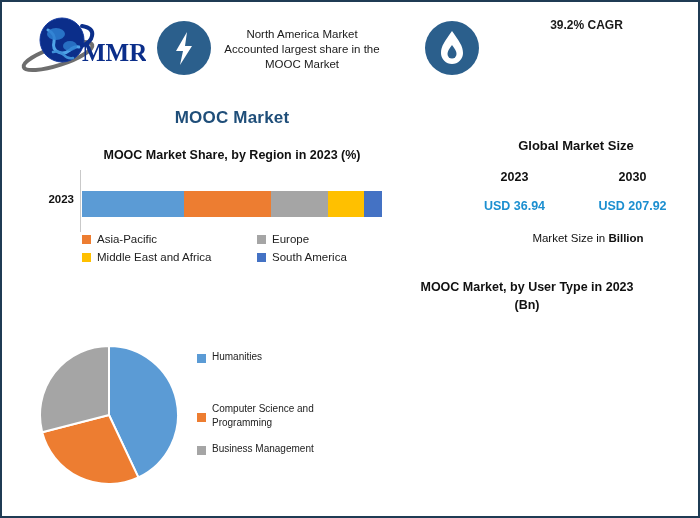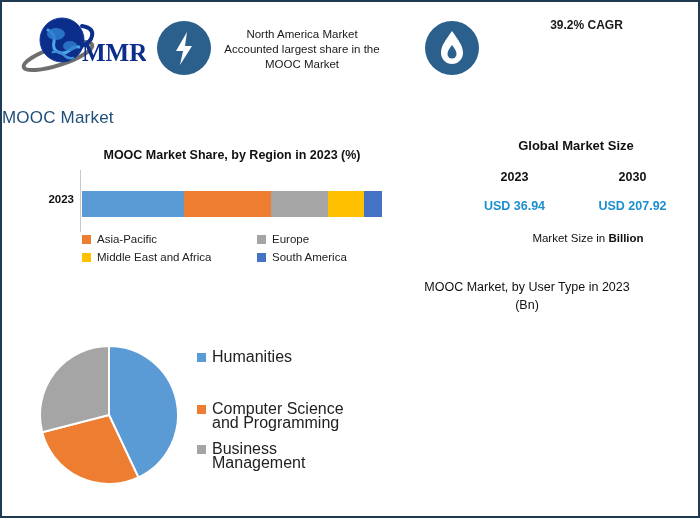--- a/index.html
+++ b/index.html
@@ -56,23 +56,23 @@
     font-size: 12px;
     display: block;
     margin-bottom: 1px;
   }
 
   
   #main-title {
     position: absolute;
     left: 0; top: 106px;
     width: 460px;
-    text-align: left;
+    text-align: center;
     font-size: 17px;
-    font-weight: normal;
+    font-weight: bold;
     color: #1F4E79;
     letter-spacing: 0.2px;
   }
 
   
   #region-title {
     position: absolute;
     left: 20px; top: 146px;
     width: 420px;
     text-align: center;
@@ -189,37 +189,37 @@
     left: 36px; top: 342px;
     width: 142px; height: 142px;
   }
   #pie-legend {
     position: absolute;
     left: 195px; top: 348px;
     width: 160px;
   }
   .pie-legend-item {
     display: flex;
-    align-items: flex-start;
-    font-size: 16px;
+    align-items: center;
+    font-size: 10px;
     color: #222;
     line-height: 14px;
   }
   .pie-legend-item .legend-swatch {
     margin-top: 3px;
   }
 
   
   #usertype-title {
     position: absolute;
     left: 365px; top: 276px;
     width: 320px;
     text-align: center;
     font-size: 12.5px;
-    font-weight: normal;
+    font-weight: bold;
     color: #111;
     line-height: 18px;
   }
   #usertype-chart {
     position: absolute;
     left: 345px; top: 316px;
     width: 345px; height: 190px;
   }
   #usertype-axis {
     position: absolute;

